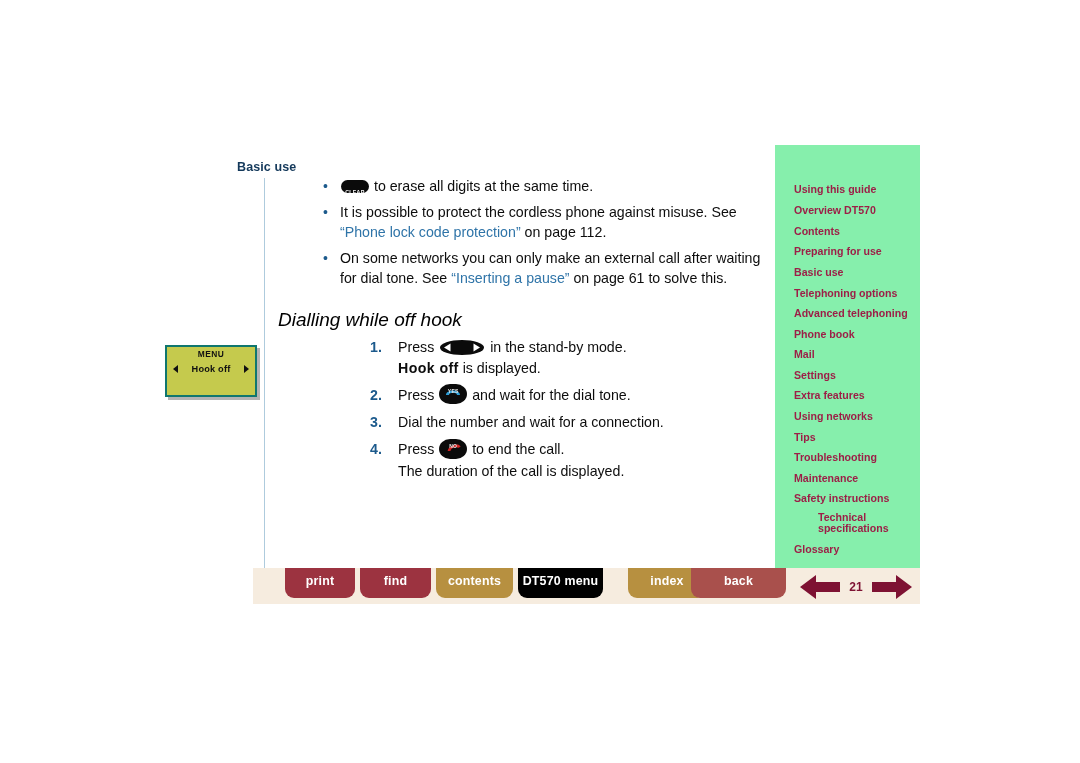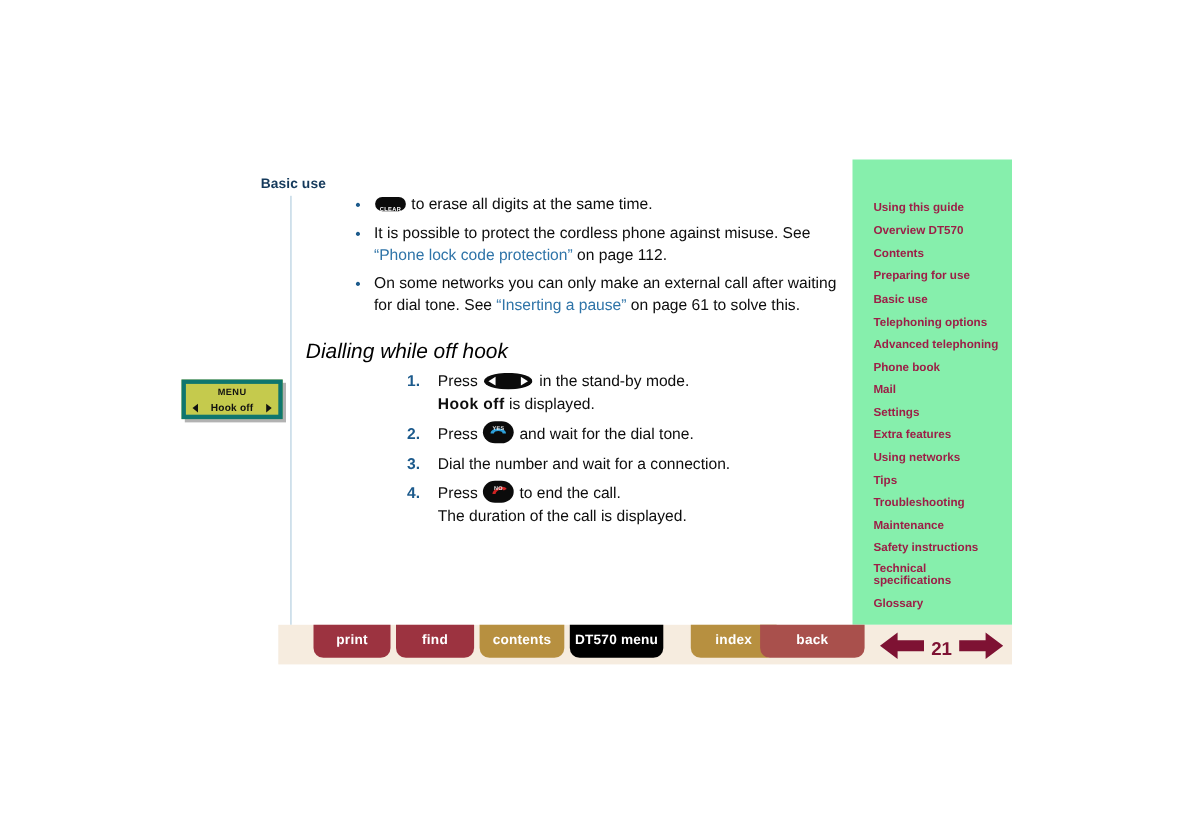--- a/index.html
+++ b/index.html
@@ -174,23 +174,23 @@
     top: 3px;
     transform: translateX(-50%);
   }
 
   
   #display-box {
     position: absolute;
     left: 165px;
     top: 345px;
     width: 92px;
-    height: 36px;
+    height: 52px;
     background: #c5ca4d;
-    border: 4px solid #0f766e;
+    border: 2px solid #0f766e;
     box-shadow: 3px 3px 0 rgba(0,0,0,0.30);
     box-sizing: border-box;
   }
   #display-menu {
     position: absolute;
     left: 0; right: 0;
     top: 2px;
     text-align: center;
     font-size: 8.4px;
     font-weight: bold;
@@ -230,21 +230,21 @@
     position: absolute;
     left: 19px;
     width: 120px;
     font-size: 10.6px;
     font-weight: bold;
     color: #9c1f47;
     line-height: 12px;
     white-space: nowrap;
     cursor: pointer;
   }
-  .nav-item.two-line { white-space: normal; line-height: 11px; }
+  .nav-item.two-line { white-space: normal; line-height: 11px; margin-left: 24px; }
 
   
   #footer-band {
     position: absolute;
     left: 253px;
     top: 568px;
     width: 667px;
     height: 36px;
     background: #f6ecdf;
   }
@@ -267,21 +267,21 @@
     left: 800px;
     top: 572px;
     width: 112px;
     height: 30px;
   }
   #page-number {
     position: absolute;
     left: 0; right: 0;
     top: 8px;
     text-align: center;
-    font-size: 17px;
+    font-size: 12px;
     font-weight: bold;
     color: #7e1233;
   }
 </style>
 </head>
 <body>
 
 <div id="page-sheet"></div>
 <div id="content-rule"></div>
 

